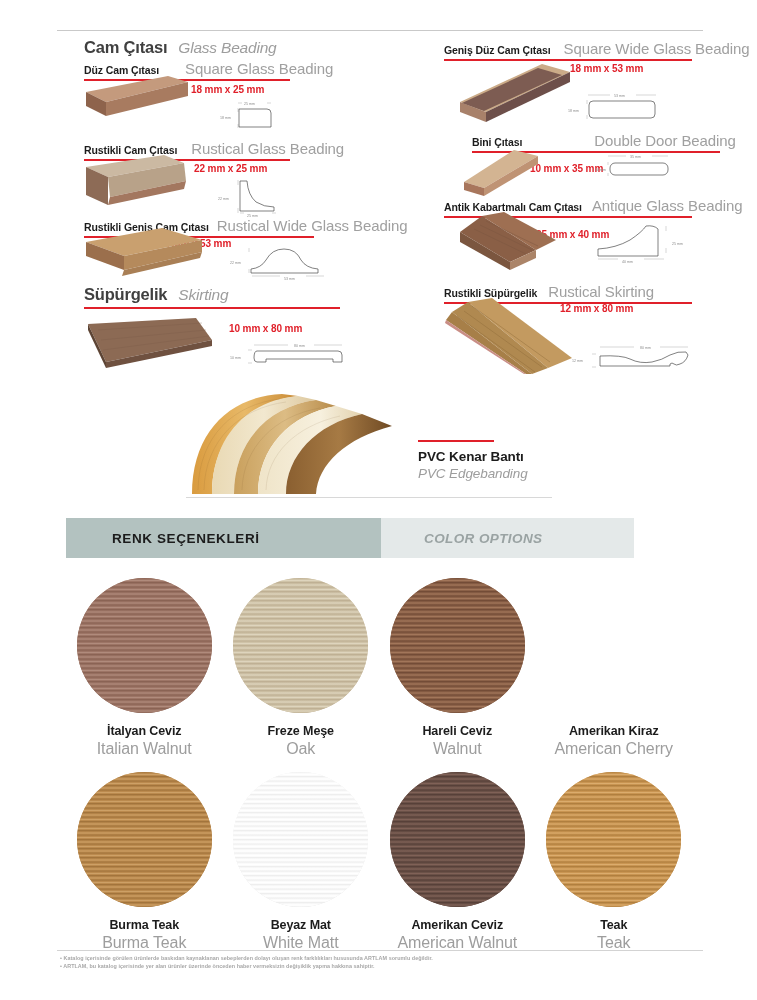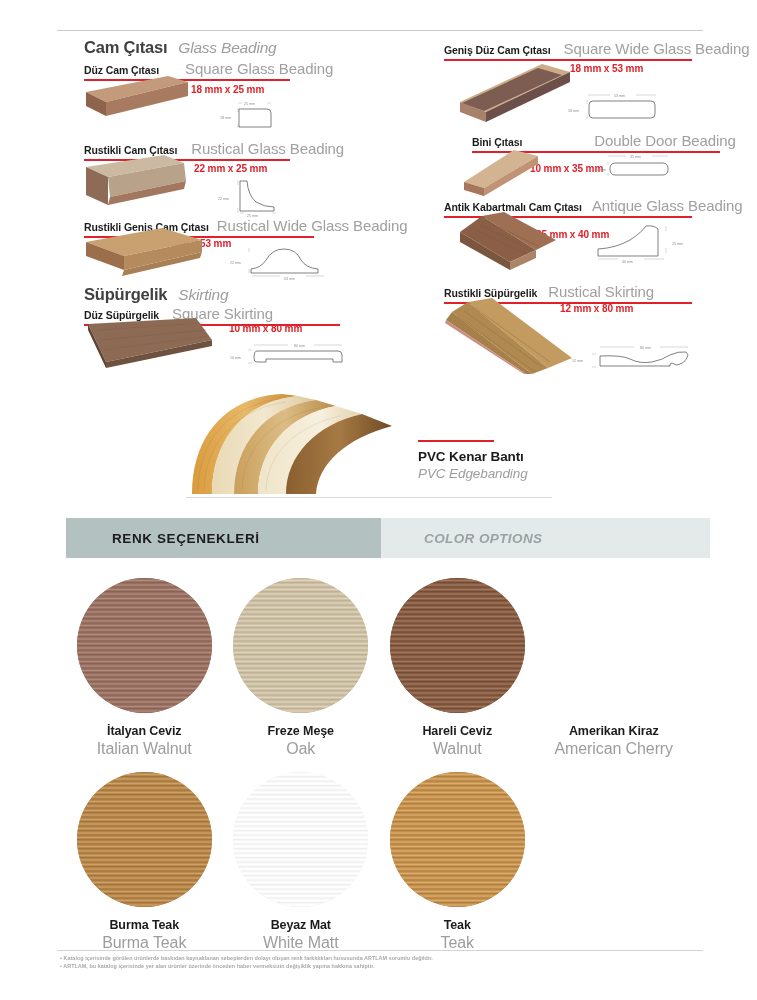--- a/index.html
+++ b/index.html
@@ -91,21 +91,21 @@
   .banner { position: absolute; left: 66px; top: 518px; display: flex; }
   .banner .left {
     width: 315px; height: 40px; background: #b3c2c0;
     display: flex; align-items: center;
   }
   .banner .left span {
     margin-left: 46px; font-size: 13.5px; font-weight: bold;
     color: #1c1c1c; letter-spacing: 0.6px;
   }
   .banner .right {
-    width: 329px; height: 40px; background: #e4e9e9;
+    width: 253px; height: 40px; background: #e4e9e9;
     display: flex; align-items: center; text-align: right;
   }
   .banner .right span {
     margin-left: 43px; font-size: 13.5px; font-weight: bold;
     font-style: italic; color: #9aa3a3; letter-spacing: 0.4px;
   }
 
   
   .swatch-grid {
     position: absolute; left: 66px; top: 578px;
@@ -328,24 +328,20 @@
       <path d="M10,38 L10,31 Q28,30 42,22 Q54,14 58,8 Q66,7 70,11 L70,38 Z" fill="#ffffff" stroke="#4a4a4a" stroke-width="0.7"></path>
     </svg>
   </div>
 
   <div class="sec-head" style="left:84px; top:285px;">
     <span class="tr">Süpürgelik</span>
     <span class="en">Skirting</span>
   </div>
 
   <div class="prod" style="left:84px; top:305px; width:256px;">
-    <div class="titles">
-      <span class="t-tr">Düz Süpürgelik</span>
-      <span class="t-en" style="margin-left:13px;">Square Skirting</span>
-    </div>
     <div class="rule" style="width:256px;"></div>
   </div>
   <div class="dim" style="left:229px; top:323px;">10 mm x 80 mm</div>
   <div class="render" style="left:84px; top:318px;">
     <svg width="136" height="60" viewBox="0 0 136 60">
       <polygon points="4,6 112,0 128,22 22,44" fill="#8c6a54"></polygon>
       <polygon points="22,44 128,22 128,28 22,50" fill="#6f5140"></polygon>
       <polygon points="4,6 22,44 22,50 4,12" fill="#5d4434"></polygon>
       <g stroke="#7a5a47" stroke-width="0.7" opacity="0.45">
         <line x1="14" y1="12" x2="118" y2="5"></line>
@@ -500,20 +496,27 @@
     </div>
 
     <div class="swatch-cell">
       <div class="disc" id="d5" style="box-shadow: rgb(226, 226, 226) 0px 0px 0px 1px inset;">
           <div class="grain" style="background: repeating-linear-gradient(0deg, rgb(238, 238, 238) 0px, rgb(251, 251, 251) 1px, rgb(255, 255, 255) 2px, rgb(251, 251, 251) 3px, rgb(238, 238, 238) 4.5px), linear-gradient(rgb(255, 255, 255), rgb(251, 251, 251) 45%, rgb(238, 238, 238)); opacity: 1;"></div>
         </div>
       <div class="sw-tr">Beyaz Mat</div>
       <div class="sw-en">White Matt</div>
     </div>
 
+    <div class="swatch-cell">
+      <div class="disc" id="d6">
+          <div class="grain" style="background: repeating-linear-gradient(0deg, rgb(87, 64, 57) 0px, rgb(107, 82, 72) 1px, rgb(128, 97, 87) 2px, rgb(107, 82, 72) 3px, rgb(87, 64, 57) 4.5px), linear-gradient(rgb(128, 97, 87), rgb(107, 82, 72) 45%, rgb(87, 64, 57)); opacity: 1;"></div>
+        </div>
+      <div class="sw-tr">Amerikan Ceviz</div>
+      <div class="sw-en">American Walnut</div>
+    </div>
 
     <div class="swatch-cell">
       <div class="disc" id="d7">
           <div class="grain" style="background: repeating-linear-gradient(0deg, rgb(176, 127, 63) 0px, rgb(201, 149, 82) 1px, rgb(219, 172, 109) 2px, rgb(201, 149, 82) 3px, rgb(176, 127, 63) 4.5px), linear-gradient(rgb(219, 172, 109), rgb(201, 149, 82) 45%, rgb(176, 127, 63)); opacity: 1;"></div>
         </div>
       <div class="sw-tr">Teak</div>
       <div class="sw-en">Teak</div>
     </div>
 
   </div>

